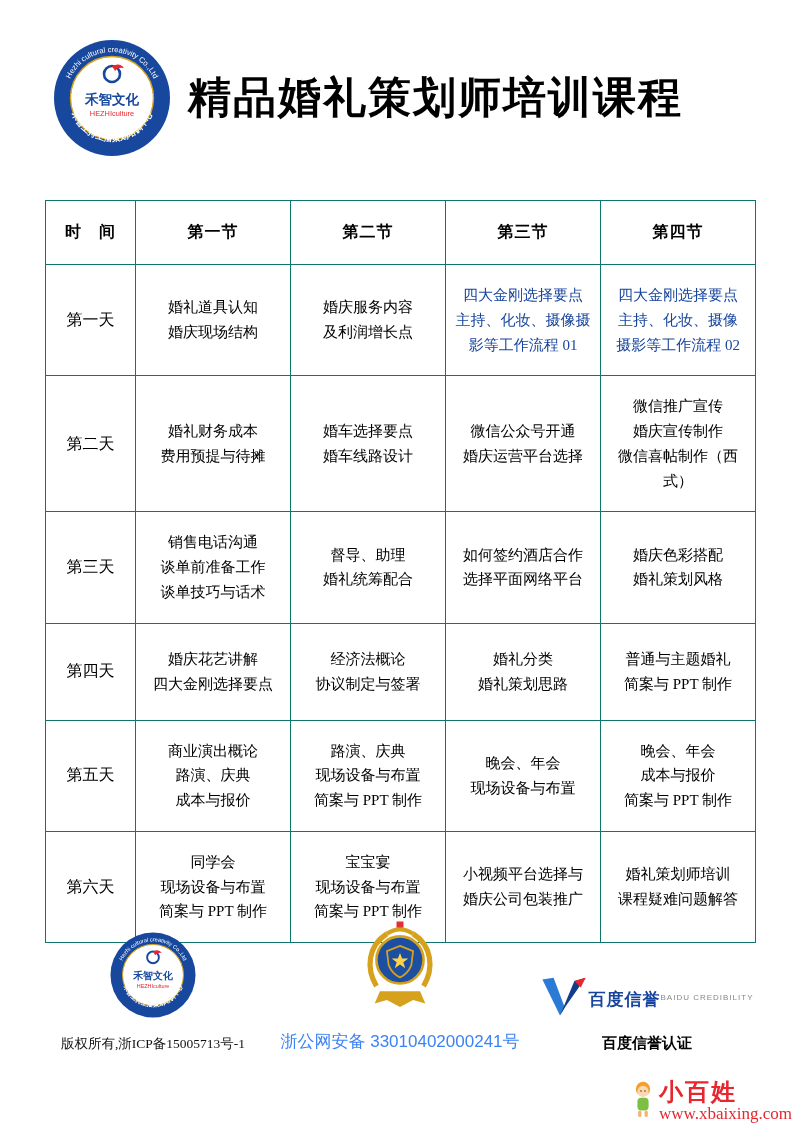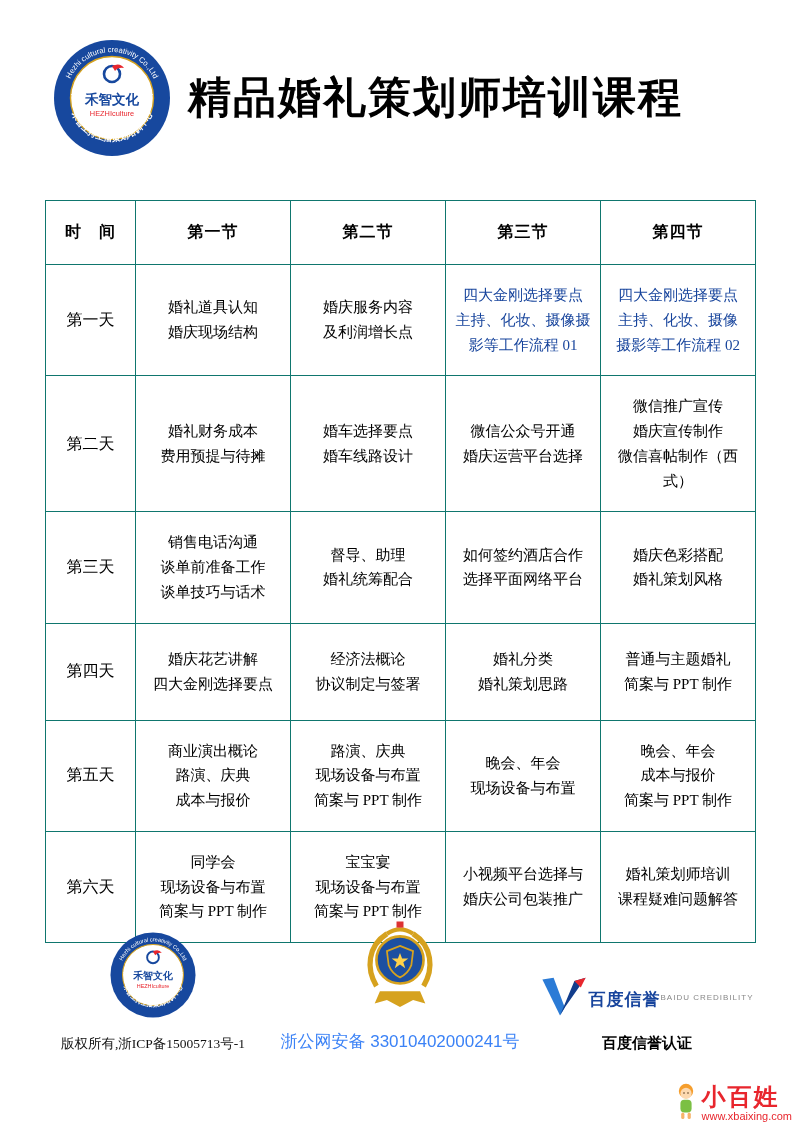--- a/index.html
+++ b/index.html
@@ -57,21 +57,21 @@
 
   
   .watermark {
     position:absolute; right:8px; bottom:4px;
     display:flex; align-items:center; 
     color:#e8262d;
   }
   .wm-kid { width:32px; height:42px; }
   .wm-text { display:flex; flex-direction:column; align-items:flex-start; line-height:1.1; }
   .wm-name { font-size:24px; font-weight:bold; color:#e8262d; letter-spacing:2px; }
-  .wm-url { font-size:11px; color:#e8262d; font-family:Liberation Sans, sans-serif; }
+  .wm-url { font-size:17px; color:#e8262d; font-family:Liberation Serif, serif; }
 
   svg text { font-family:"Liberation Sans","DejaVu Sans",sans-serif; }
 </style>
 </head>
 <body>
 
 <svg width="0" height="0" style="position:absolute" aria-hidden="true">
   <defs>
     <symbol id="hezhi-logo" viewBox="0 0 120 120">
       <circle cx="60" cy="60" r="58" fill="#17489e"></circle>

